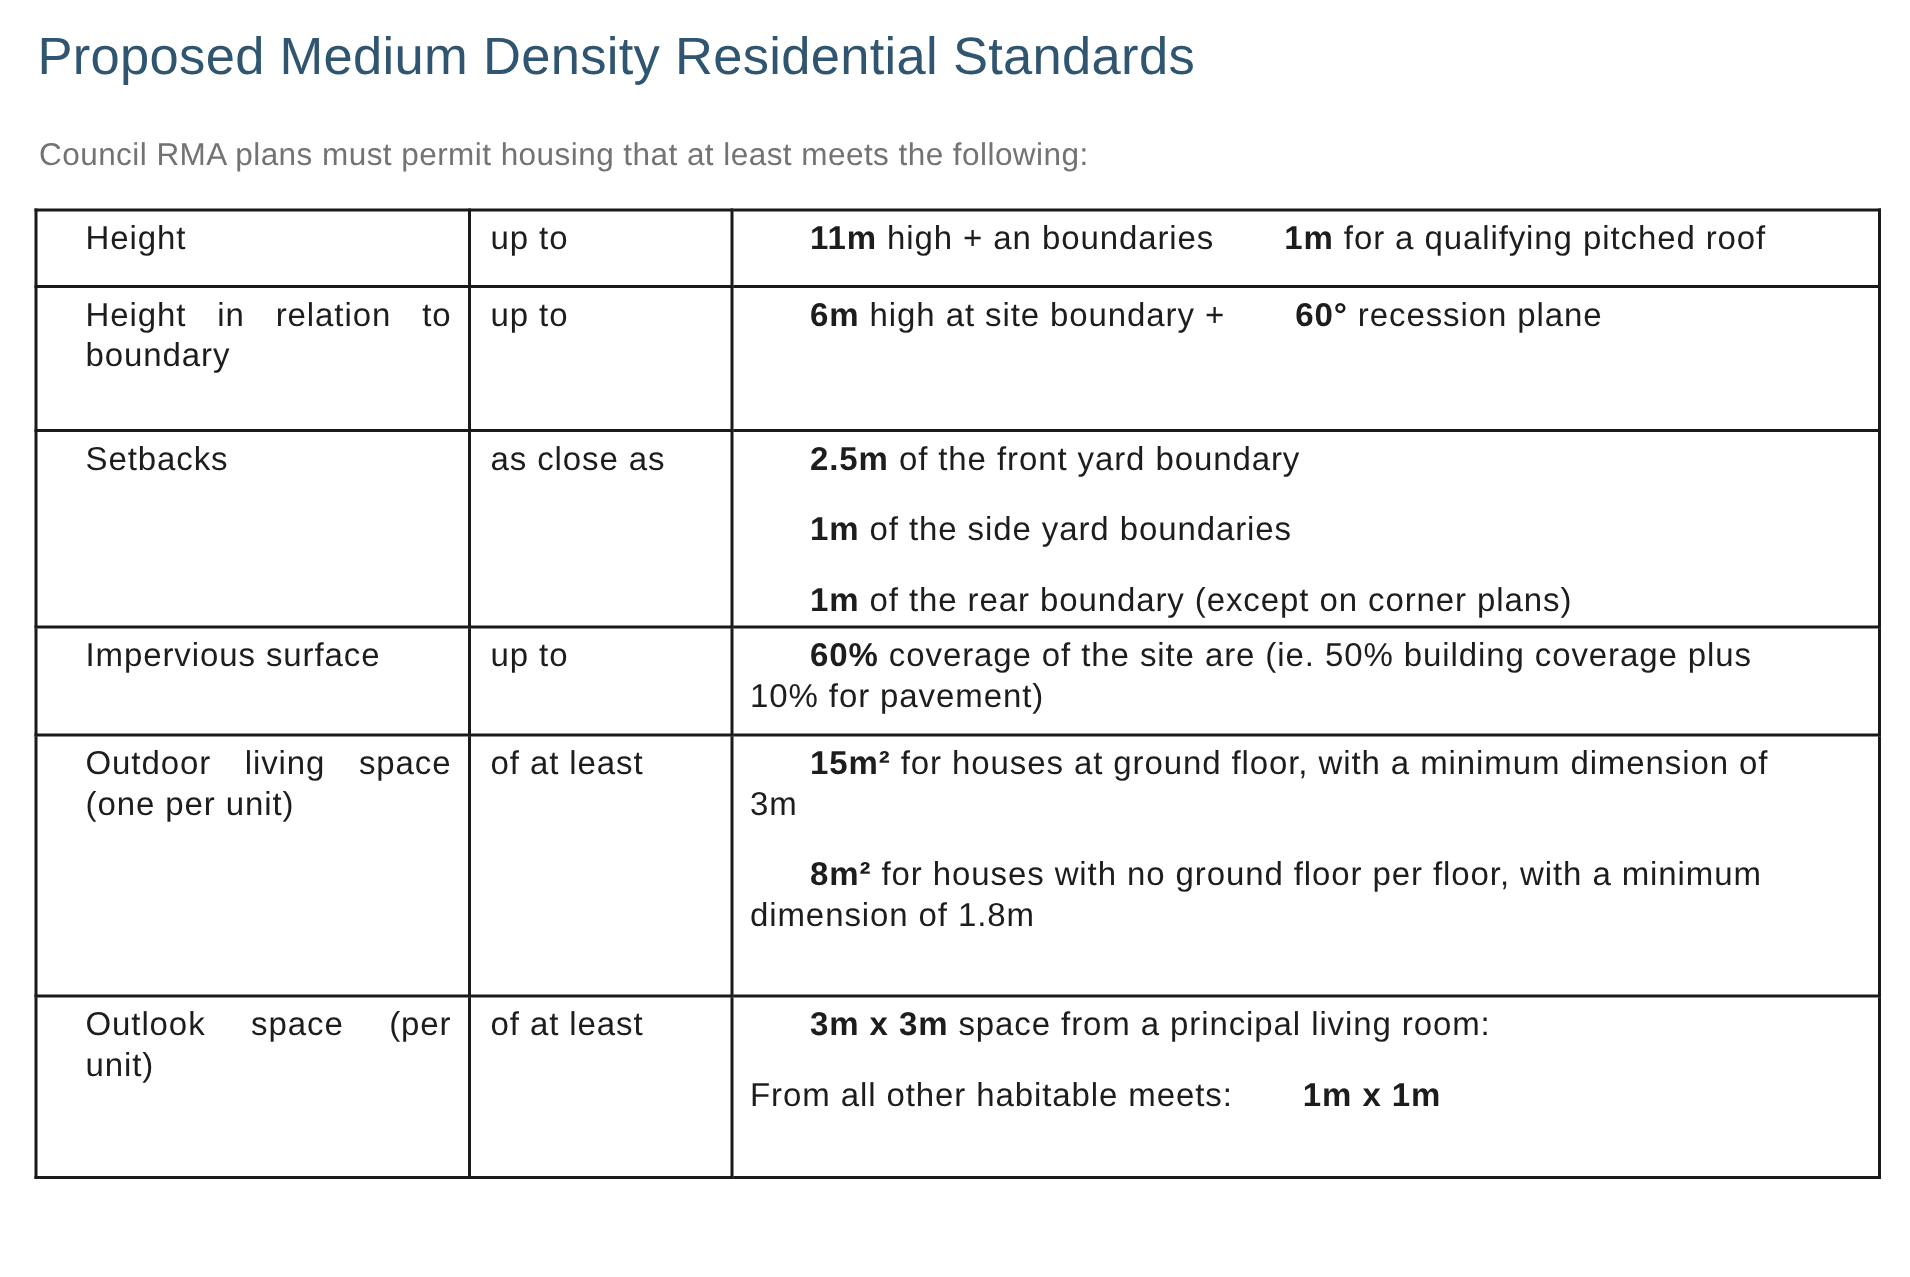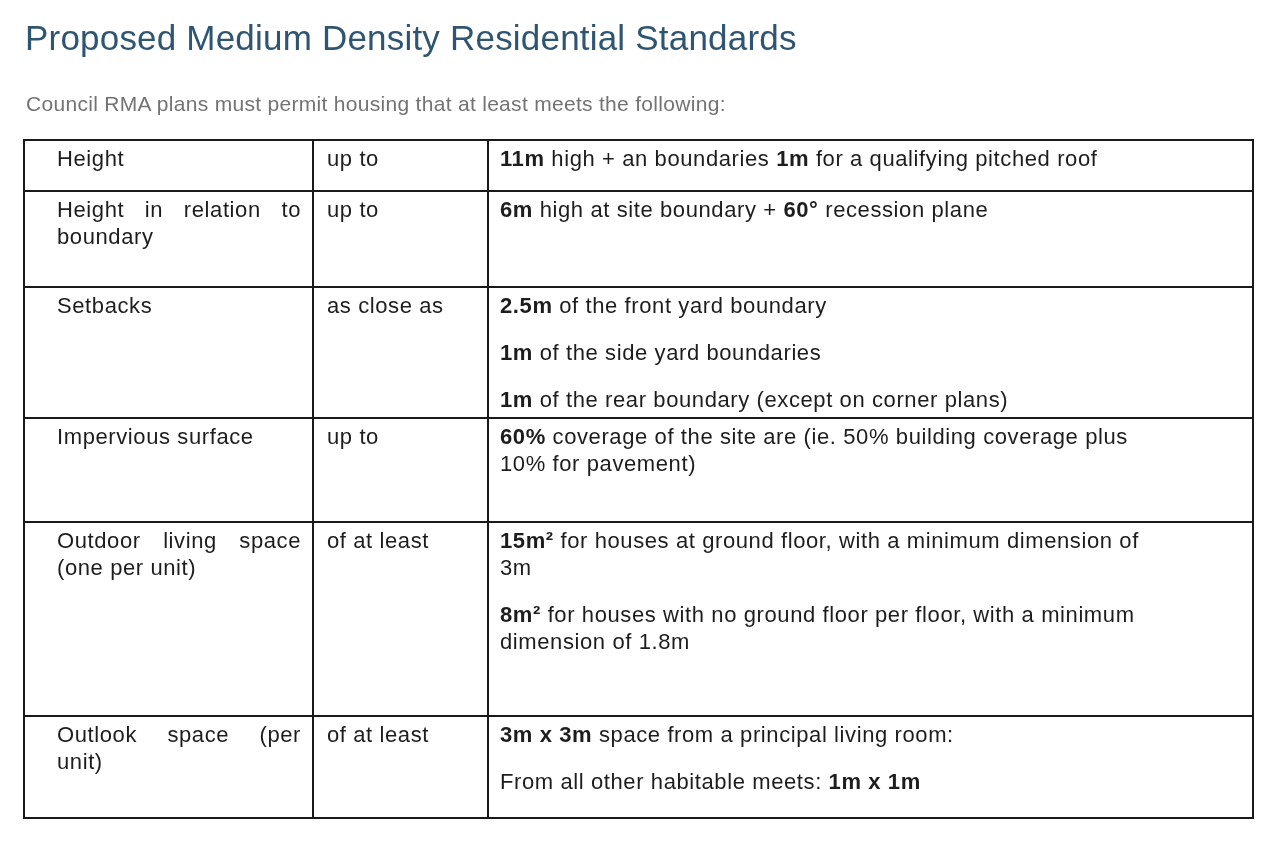--- a/index.html
+++ b/index.html
@@ -57,21 +57,21 @@
   .std-line { display: block; margin-left: 20px; }
   .std-line.jline {
     display: flex;
     justify-content: space-between;
   }
   .cell-req .para {
     margin: 0;
     white-space: pre-line;
   }
   .cell-req .para + .para { margin-top: 20px; }
-  .b { font-weight: bold; }
+  .b { font-weight: bold; margin-left: 40px; }
 </style>
 </head>
 <body>
 
 <div class="page">
   <h1 class="doc-title">Proposed Medium Density Residential Standards</h1>
   <p class="doc-subtitle">Council RMA plans must permit housing that at least meets the following:</p>
   <table class="standards">
     <colgroup>
       <col class="c1">
@@ -107,48 +107,48 @@
           <td class="cell-std">
             <div class="std-line">Setbacks</div>
           </td>
           <td class="cell-qual">as close as</td>
           <td class="cell-req">
             <p class="para"><span class="b">2.5m</span><span> of the front yard boundary</span></p>
             <p class="para"><span class="b">1m</span><span> of the side yard boundaries</span></p>
             <p class="para"><span class="b">1m</span><span> of the rear boundary (except on corner plans)</span></p>
           </td>
         </tr>
-        <tr style="height: 104px;">
+        <tr style="height: 72px;">
           <td class="cell-std">
             <div class="std-line">Impervious surface</div>
           </td>
           <td class="cell-qual">up to</td>
           <td class="cell-req">
             <p class="para"><span class="b">60%</span><span> coverage of the site are (ie. 50% building coverage plus
 10% for pavement)</span></p>
           </td>
         </tr>
-        <tr style="height: 194px;">
+        <tr style="height: 174px;">
           <td class="cell-std">
             <div class="std-line jline">
               <span>Outdoor</span>
               <span>living</span>
               <span>space</span>
             </div>
             <div class="std-line">(one per unit)</div>
           </td>
           <td class="cell-qual">of at least</td>
           <td class="cell-req">
             <p class="para"><span class="b">15m²</span><span> for houses at ground floor, with a minimum dimension of
 3m</span></p>
             <p class="para"><span class="b">8m²</span><span> for houses with no ground floor per floor, with a minimum
 dimension of 1.8m</span></p>
           </td>
         </tr>
-        <tr style="height: 102px;">
+        <tr style="height: 121px;">
           <td class="cell-std">
             <div class="std-line jline">
               <span>Outlook</span>
               <span>space</span>
               <span>(per</span>
             </div>
             <div class="std-line">unit)</div>
           </td>
           <td class="cell-qual">of at least</td>
           <td class="cell-req">

